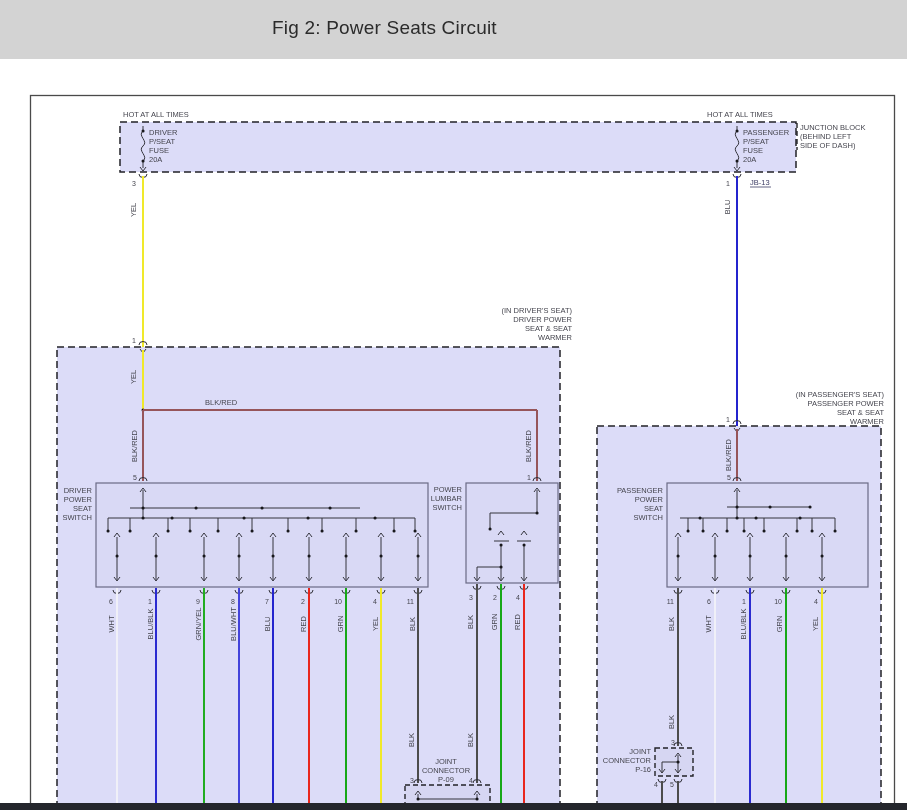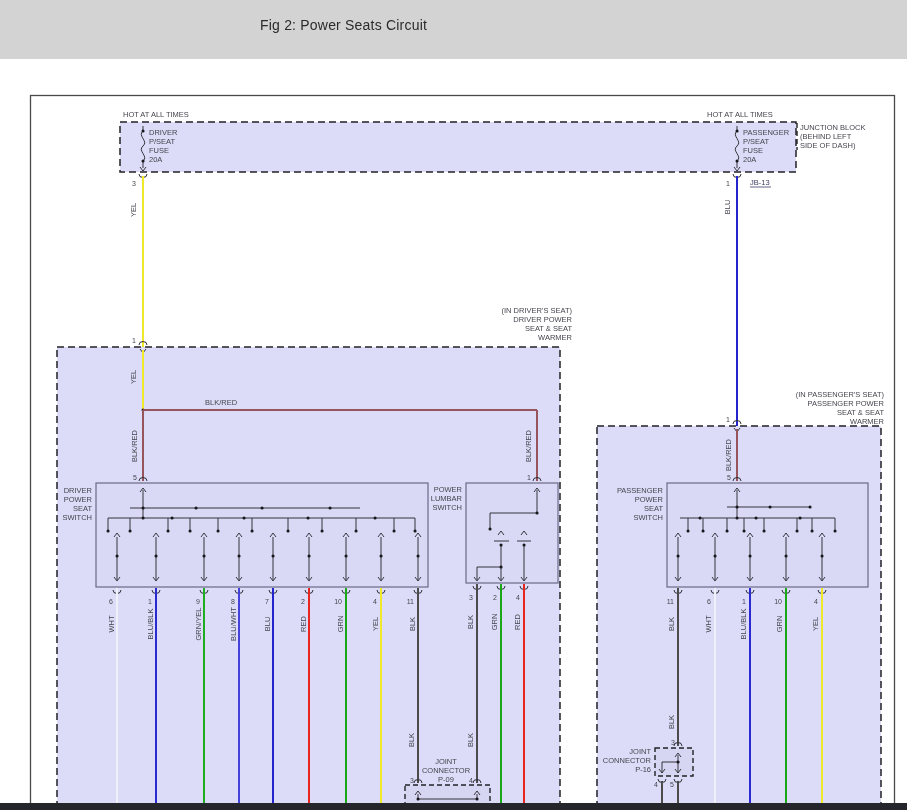--- a/index.html
+++ b/index.html
@@ -1,18 +1,18 @@
 <!DOCTYPE html>
 <html><head>
 <meta charset="utf-8">
 <style>
   html,body{margin:0;padding:0;background:#ffffff;width:907px;height:810px;overflow:hidden;
     font-family:"Liberation Sans",sans-serif;}
   .titlebar{position:absolute;left:0;top:0;width:907px;height:59px;background:#d3d3d3;}
-  .titlebar .t{position:absolute;left:260px;top:17px;font-size:14px;color:#2b2b2b;letter-spacing:.2px;}
+  .titlebar .t{position:absolute;left:272px;top:17px;font-size:19px;color:#2b2b2b;letter-spacing:.2px;}
   .stage{position:absolute;left:0;top:59px;width:907px;height:744px;}
   .botbar{position:absolute;left:0;top:803px;width:907px;height:7px;background:#24262c;z-index:5;}
   svg{position:absolute;left:0;top:0;}
   svg text{font-family:"Liberation Sans",sans-serif;}
   .t{font-size:7.5px;fill:#45454e;}
   .tp{font-size:7px;fill:#45454e;}
   .link{font-size:7.5px;fill:#3c3c64;}
   .i{stroke:#35353d;stroke-width:1;fill:none;}
   .cap{stroke:#2e2e36;stroke-width:1;fill:none;}
   .dots{stroke:#18181c;stroke-width:3;stroke-linecap:round;fill:none;}

